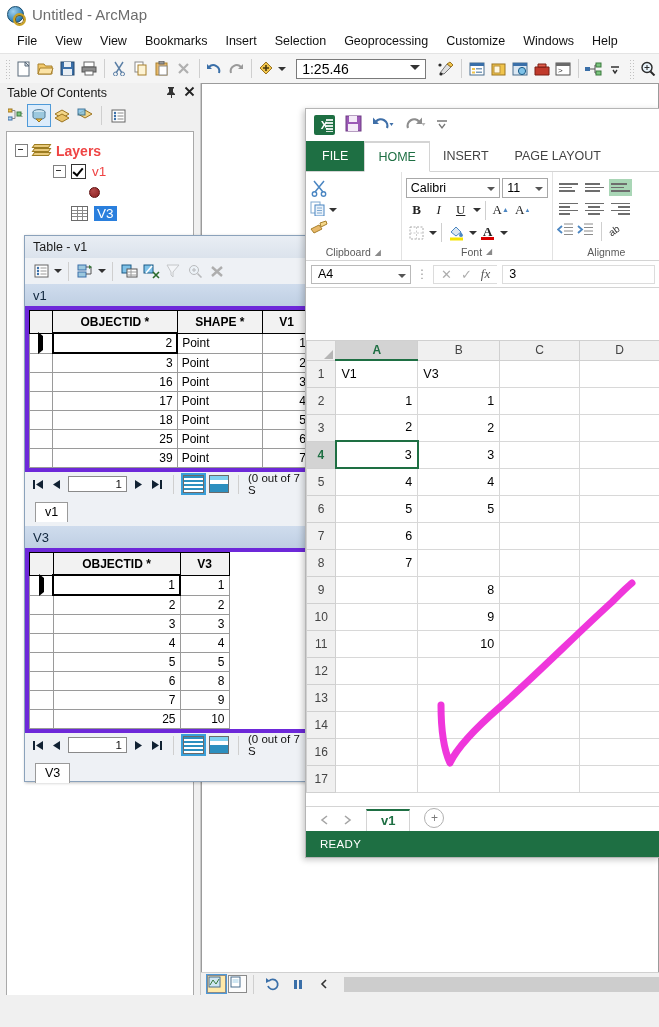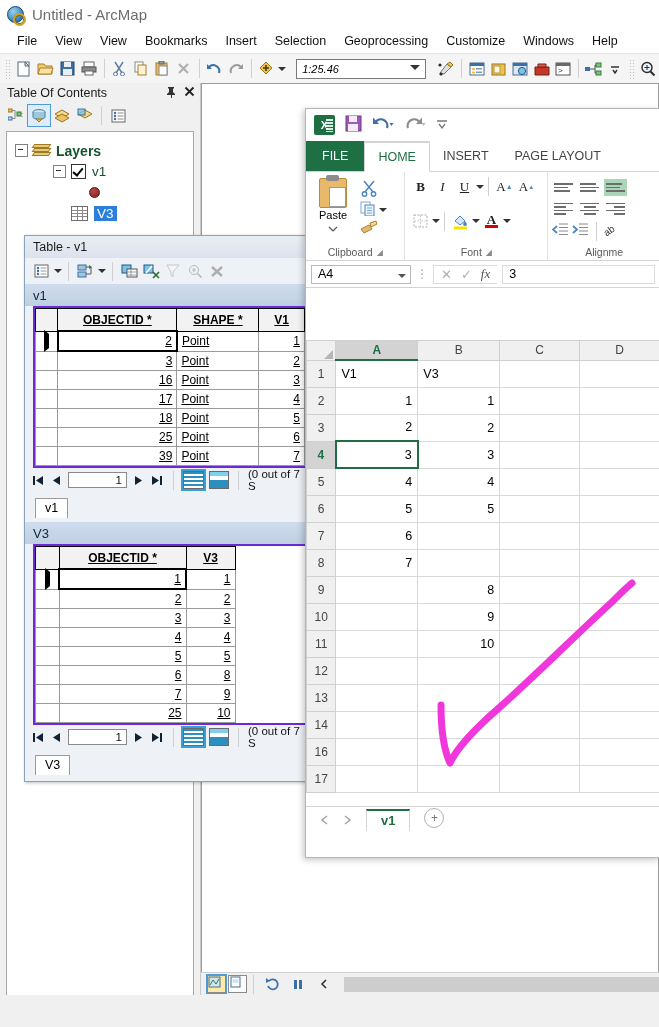--- a/index.html
+++ b/index.html
@@ -24,41 +24,41 @@
   .am-menubar .mi{padding:3px 9px;font-size:12.5px;color:#111;}
 
   .am-toolbar{height:29px;display:flex;align-items:center;background:#f5f5f5;border-bottom:1px solid #d6d6d6;
      border-top:1px solid #e4e4e4;padding-left:2px;}
   .grip{width:6px;height:20px;margin:0 3px;
         background-image:radial-gradient(#b5b5b5 1px,transparent 1px);
         background-size:3px 3px;opacity:.8;}
   .tsep{width:1px;height:19px;background:#cfcfcf;margin:0 4px;}
   .tb{width:22px;height:22px;margin:0 1px;position:relative;display:flex;align-items:center;justify-content:center;}
   .scalebox{width:145px;height:20px;background:#fff;border:1px solid #7a7a7a;display:flex;align-items:center;
-     font-size:11px;padding-left:5px;box-sizing:border-box;margin:0 10px;position:relative;font-style:italic;}
+     font-size:14px;padding-left:5px;box-sizing:border-box;margin:0 10px;position:relative;}
   .scalebox .cv{position:absolute;right:5px;top:5px;width:0;height:0;border-left:5px solid transparent;
      border-right:5px solid transparent;border-top:5px solid #333;}
 
   
   .toc{position:absolute;left:0;top:83px;width:200px;height:944px;background:#f0f0f0;border-right:1px solid #c9c9c9;}
   .toc-head{height:20px;display:flex;align-items:center;justify-content:space-between;padding:0 5px 0 7px;
       font-size:12.5px;color:#1a1a1a;background:#f0f0f0;}
   .toc-head .hbtns{display:flex;gap:7px;align-items:center;}
   .toc-tools{height:25px;display:flex;align-items:center;padding-left:5px;gap:1px;}
   .tocb{width:22px;height:21px;display:flex;align-items:center;justify-content:center;position:relative;}
   .tocb.sel{background:#dcecfb;outline:1px solid #4f9ad8;}
   .toc-tree{position:absolute;left:6px;top:48px;right:6px;bottom:6px;background:#fff;border:1px solid #a9a9a9;
       padding:8px 4px;box-sizing:border-box;}
   .trow{display:flex;align-items:center;height:21px;}
   .exp{width:11px;height:11px;border:1px solid #808080;background:#fff;margin-right:5px;position:relative;flex:0 0 auto;}
   .exp:before{content:"";position:absolute;left:2px;top:4px;width:5px;height:1px;background:#333;}
   .chk{width:13px;height:13px;border:1px solid #333;background:#fff;margin-right:6px;position:relative;flex:0 0 auto;}
   .chk:after{content:"";position:absolute;left:3px;top:1px;width:4px;height:8px;border:solid #000;border-width:0 2px 2px 0;
       transform:rotate(40deg);}
-  .lbl{font-size:13.5px;color:#14532d;}
+  .lbl{font-size:13.5px;color:#ef4444;}
   .lbl.b{font-weight:bold;font-size:14px;}
   .lbl.sel{background:#2a7fdd;color:#fff;padding:0 3px;}
   .ic-layers{width:17px;height:13px;margin-right:6px;position:relative;flex:0 0 auto;}
   .ic-layers i{position:absolute;left:0;width:17px;height:4px;background:#e8c97a;border:1px solid #9c7c22;
       transform:skewX(-35deg);box-sizing:border-box;}
   .ic-db{width:15px;height:15px;margin-right:6px;position:relative;flex:0 0 auto;}
   .ic-db:before{content:"";position:absolute;left:1px;top:1px;width:12px;height:12px;border:1px solid #4f7a96;
       border-radius:2px/5px;background:linear-gradient(#cfe6f2,#7fb3cf);}
   .ic-tbl{width:15px;height:13px;margin-right:6px;border:1px solid #6b6b6b;background:#fff;position:relative;flex:0 0 auto;}
   .ic-tbl:before{content:"";position:absolute;left:0;top:3px;right:0;height:1px;background:#8a8a8a;
@@ -81,21 +81,21 @@
   .tablewin{position:absolute;left:24px;top:235px;width:290px;height:545px;background:#eef1f5;
       border:1px solid #8ba2bb;box-shadow:1px 1px 3px rgba(0,0,0,.25);}
   .tw-title{height:22px;background:linear-gradient(#e9eef4,#dbe3ec);display:flex;align-items:center;
       padding-left:8px;font-size:12.5px;color:#1a1a1a;}
   .tw-tools{height:26px;display:flex;align-items:center;padding-left:6px;gap:2px;background:#eef1f5;}
   .twb{width:20px;height:20px;display:flex;align-items:center;justify-content:center;position:relative;}
   .twb.dis{opacity:.35;}
   .cvs{width:0;height:0;border-left:4px solid transparent;border-right:4px solid transparent;border-top:4px solid #333;margin-left:1px;}
   .tabhdr{height:22px;background:linear-gradient(#cfdced,#bfcfe3);display:flex;align-items:center;padding-left:8px;
       font-size:13px;color:#10263d;}
-  .grid-wrap{background:#fff;margin:0 8px;border:2px solid #6d28d9;box-sizing:border-box;text-decoration:underline;}
+  .grid-wrap{background:#fff;margin:0 0;border:4px solid #6d28d9;box-sizing:border-box;}
   table.dg{border-collapse:collapse;width:100%;font-size:12px;}
   table.dg th{background:#f2f2f2;border:1px solid #000;font-weight:bold;font-size:12px;padding:2px 4px;height:17px;
      font-family:"Liberation Sans",sans-serif;}
   table.dg td{border:1px solid #9a9a9a;padding:1px 4px;height:16px;background:#fff;}
   table.dg td.sel-cell{border:2px solid #000;}
   td.num{text-align:right;}
   td.rowsel{width:14px;background:#e9e9e9;border:1px solid #9a9a9a;text-align:center;padding:0;}
   td.rowsel .arr{width:0;height:0;border-top:4px solid transparent;border-bottom:4px solid transparent;
      border-left:5px solid #000;margin:0 auto;}
   th.gutter{width:14px;background:#e9e9e9;}
@@ -760,27 +760,20 @@
     <div class="xl-file">FILE</div>
     <div class="xl-tab active">HOME</div>
     <div class="xl-tab">INSERT</div>
     <div class="xl-tab">PAGE LAYOUT</div>
   </div>
 
   <div class="xl-ribbon">
 
     <div class="rgroup" style="width:96px">
       <div style="display:flex;gap:4px;padding-top:2px;">
-        <div class="paste-btn">
-          <span class="clip"></span>
-          <span class="pst-l">Paste</span>
-          <span><svg width="10" height="6">
-                <path d="M1 1 L5 5 L9 1" stroke="#555" fill="none" stroke-width="1.2"></path>
-              </svg></span>
-        </div>
         <div style="display:flex;flex-direction:column;gap:1px;padding-top:2px;">
           <span>
             <svg width="18" height="17">
                 <path d="M4 1 L13 12 M14 1 L5 12" stroke="#4b86c2" stroke-width="1.5" fill="none"></path>
                 <circle cx="4.5" cy="14" r="2.2" fill="none" stroke="#4b86c2" stroke-width="1.4"></circle>
                 <circle cx="13.5" cy="14" r="2.2" fill="none" stroke="#4b86c2" stroke-width="1.4"></circle>
               </svg>
           </span>
           <span style="display:flex;align-items:center;gap:2px;">
             <span>
@@ -800,20 +793,30 @@
           </span>
         </div>
       </div>
       <div class="rglabel">
         <span>Clipboard</span>
         <span class="dl">◢</span>
       </div>
     </div>
 
     <div class="rgroup" style="width:142px">
+      <div style="display:flex;padding-top:2px;">
+        <div class="fontbox">
+          <span>Calibri</span>
+          <span class="dd"></span>
+        </div>
+        <div class="sizebox">
+          <span>11</span>
+          <span class="dd"></span>
+        </div>
+      </div>
       <div style="display:flex;align-items:center;">
         <span class="fbtn ser" style="font-weight:bold">B</span>
         <span class="fbtn ser" style="font-style:italic">I</span>
         <span class="fbtn ser" style="text-decoration:underline">U</span>
         <span class="cvs"></span>
         <span class="tsep"></span>
         <span class="fbtn ser">A<sup style="font-size:7px;color:#4b86c2">▲</sup></span>
         <span class="fbtn ser">A<sup style="font-size:6px;color:#4b86c2">▲</sup></span>
       </div>
       <div style="display:flex;align-items:center;padding-bottom:1px;">
@@ -1060,18 +1063,21 @@
             <path d="M7 1 L2 5 L7 9" stroke="#a5a5a5" stroke-width="1.6" fill="none"></path>
           </svg></span>
       <span><svg width="9" height="10">
             <path d="M2 1 L7 5 L2 9" stroke="#a5a5a5" stroke-width="1.6" fill="none"></path>
           </svg></span>
     </span>
     <span class="shtab">v1</span>
     <span class="shadd">+</span>
   </div>
 
+  <div class="xl-status">
+    <span>READY</span>
+  </div>
 </div>
 
 <svg class="annot" width="659" height="1027">
   <path d="M441 705 C 441 724, 443 748, 450 763 C 455 752, 470 733, 500 707
            C 538 673, 580 631, 612 602 C 622 592, 628 586, 632 583" stroke="#ee26d8" stroke-width="7" fill="none" stroke-linecap="round" stroke-linejoin="round" opacity="0.92"></path>
 </svg>
 
 </body></html>

